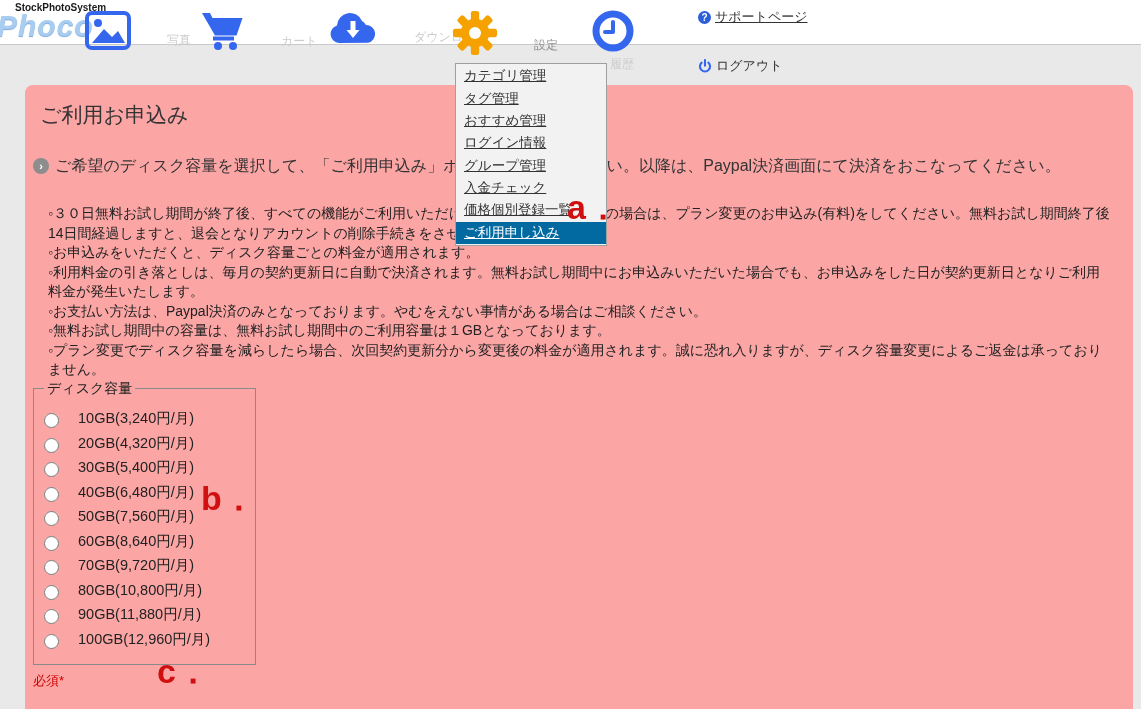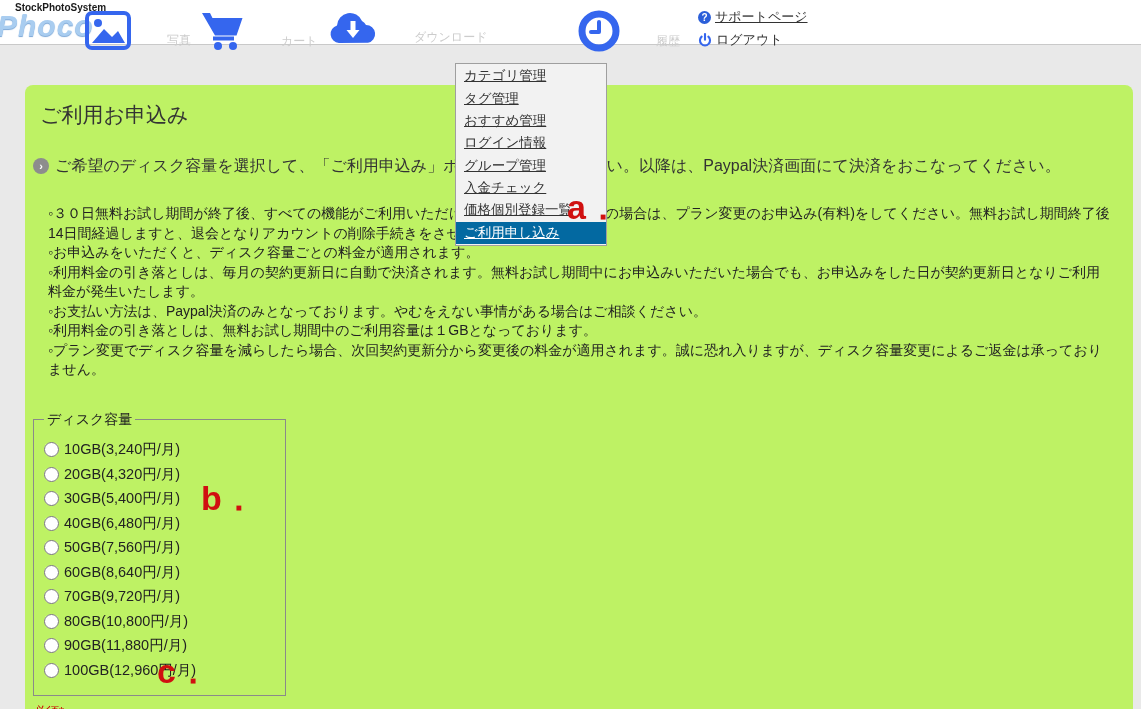--- a/index.html
+++ b/index.html
@@ -24,32 +24,32 @@
   .acct-info .line3 { padding-left:56px; }
 
   
   .dropdown { position:absolute; left:455px; top:63px; width:152px; background:#f2f2f2;
               border:1px solid #9f9f9f; z-index:10; padding:1px 0; }
   .dropdown .item { font-size:13.5px; color:#333; text-decoration:underline; padding:2.2px 8px;
                     cursor:pointer; white-space:nowrap; }
   .dropdown .item.selected { background:#0369a1; color:#fff; }
 
   
-  .card { position:absolute; left:25px; right:8px; top:85px; bottom:0; background:#bef264;
+  .card { position:absolute; left:25px; right:8px; top:85px; bottom:0; background:#fca5a5;
           border-radius:8px 8px 0 0; z-index:1; padding:16px 20px 0 8px; }
   .page-title { font-size:21px; color:#333; font-weight:normal; margin-left:7px; }
   .intro { display:flex; align-items:flex-start; gap:6px; margin-top:27px; font-size:16px; color:#333; }
   .arrow-badge { flex:0 0 auto; width:16px; height:16px; border-radius:50%; background:#8d8d8d; color:#fff;
                  display:inline-flex; align-items:center; justify-content:center; font-size:11px; font-weight:bold; margin-top:2px; }
   .notes { margin:27px 0 0 15px; font-size:14px; line-height:19.5px; color:#222; max-width:1080px; }
 
   
-  fieldset.disk { margin-top:31px; width:253px; border:1px solid #8a8a8a; padding:6px 4px 10px 10px; }
+  fieldset.disk { width:223px; border:1px solid #8a8a8a; padding:6px 4px 10px 10px; }
   fieldset.disk legend { font-size:14px; color:#222; padding:0 3px; }
-  .radio-row { display:flex; align-items:center; gap:5px; margin:5.5px 0; font-size:14.5px; color:#222; cursor:pointer; }
+  .radio-row { display:flex; align-items:flex-end; gap:19px; margin:5.5px 0; font-size:14.5px; color:#222; cursor:pointer; }
   .radio-row input { width:15px; height:15px; margin:0; cursor:pointer; }
 
   .required { color:#cc0000; font-size:13px; margin-top:7px; }
 
   
   .annot { position:absolute; z-index:20; color:#d01010; font-size:34px; font-weight:bold; }
   .annot-a { left:567px; top:185px; }
   .annot-b { left:201px; top:476px; }
   .annot-c { left:157px; top:649px; }
 
@@ -94,37 +94,56 @@
       <span>
         <svg width="50" height="38" viewBox="0 0 50 38">
           <path d="M38 15 a9 9 0 0 1 2 17.8 L11 33 a9 9 0 0 1 -2 -17.6 A13 13 0 0 1 34 11 a9 9 0 0 1 4 4 Z" fill="#3566ee"></path>
           <rect x="22.5" y="11" width="5" height="10" fill="#fff"></rect>
           <path d="M18.5 20 h13 l-6.5 8 Z" fill="#fff"></path>
         </svg>
       </span>
       <span class="nav-label">ダウンロード</span>
     </div>
 
-
-    <div class="nav-item" style="left:578px;">
+    <div class="nav-item" style="left:452px;">
+      <span>
+        <svg width="46" height="46" viewBox="0 0 100 100">
+          <g fill="#f5a200">
+            <rect x="41" y="2" width="18" height="24" rx="5"></rect>
+            <rect x="41" y="74" width="18" height="24" rx="5"></rect>
+            <rect x="2" y="41" width="24" height="18" rx="5"></rect>
+            <rect x="74" y="41" width="24" height="18" rx="5"></rect>
+            <rect x="41" y="2" width="18" height="24" rx="5" transform="rotate(45 50 50)"></rect>
+            <rect x="41" y="74" width="18" height="24" rx="5" transform="rotate(45 50 50)"></rect>
+            <rect x="2" y="41" width="24" height="18" rx="5" transform="rotate(45 50 50)"></rect>
+            <rect x="74" y="41" width="24" height="18" rx="5" transform="rotate(45 50 50)"></rect>
+            <circle cx="50" cy="50" r="31"></circle>
+          </g>
+          <circle cx="50" cy="50" r="13" fill="#fff"></circle>
+        </svg>
+      </span>
+      <span class="nav-label active">設定</span>
+    </div>
+
+    <div class="nav-item" style="left:578px;flex-direction:column;">
       <span>
         <svg width="42" height="42" viewBox="0 0 42 42">
           <circle cx="21" cy="21" r="17" fill="none" stroke="#3566ee" stroke-width="7"></circle>
           <path d="M21 12 V22 H13" fill="none" stroke="#3566ee" stroke-width="4" stroke-linecap="round" stroke-linejoin="round"></path>
         </svg>
       </span>
       <span class="nav-label">履歴</span>
     </div>
 
     <div class="acct-link" style="left:698px; top:8px;">
       <span class="q-badge">?</span>
       <span class="txt-u">サポートページ</span>
     </div>
 
-    <div class="acct-link" style="left:698px; top:31px;">
+    <div class="acct-link" style="left:698px; top:57px;">
       <span>
         <svg width="14" height="14" viewBox="0 0 20 20">
           <path d="M10 1.5 v8" stroke="#3566ee" stroke-width="3" stroke-linecap="round" fill="none"></path>
           <path d="M5.2 5.2 a7.2 7.2 0 1 0 9.6 0" fill="none" stroke="#3566ee" stroke-width="3" stroke-linecap="round"></path>
         </svg>
       </span>
       <span>ログアウト</span>
     </div>
 
   </div>
@@ -159,21 +178,21 @@
     <div class="notes">
 
         <div class="note-line">◦３０日無料お試し期間が終了後、すべての機能がご利用いただけます。引き続きご利用の場合は、プラン変更のお申込み(有料)をしてください。無料お試し期間終了後14日間経過しますと、退会となりアカウントの削除手続きをさせていただきます。</div>
 
         <div class="note-line">◦お申込みをいただくと、ディスク容量ごとの料金が適用されます。</div>
 
         <div class="note-line">◦利用料金の引き落としは、毎月の契約更新日に自動で決済されます。無料お試し期間中にお申込みいただいた場合でも、お申込みをした日が契約更新日となりご利用料金が発生いたします。</div>
 
         <div class="note-line">◦お支払い方法は、Paypal決済のみとなっております。やむをえない事情がある場合はご相談ください。</div>
 
-        <div class="note-line">◦利用料金の引き落としは、無料お試し期間中のご利用容量は１GBとなっております。</div>
+        <div class="note-line">◦無料お試し期間中の容量は、無料お試し期間中のご利用容量は１GBとなっております。</div>
 
         <div class="note-line">◦プラン変更でディスク容量を減らしたら場合、次回契約更新分から変更後の料金が適用されます。誠に恐れ入りますが、ディスク容量変更によるご返金は承っておりません。</div>
       </div>
 
     <fieldset class="disk">
       <legend>ディスク容量</legend>
       <div>
 
           <label class="radio-row">
             <input type="radio" name="disk" style="">

